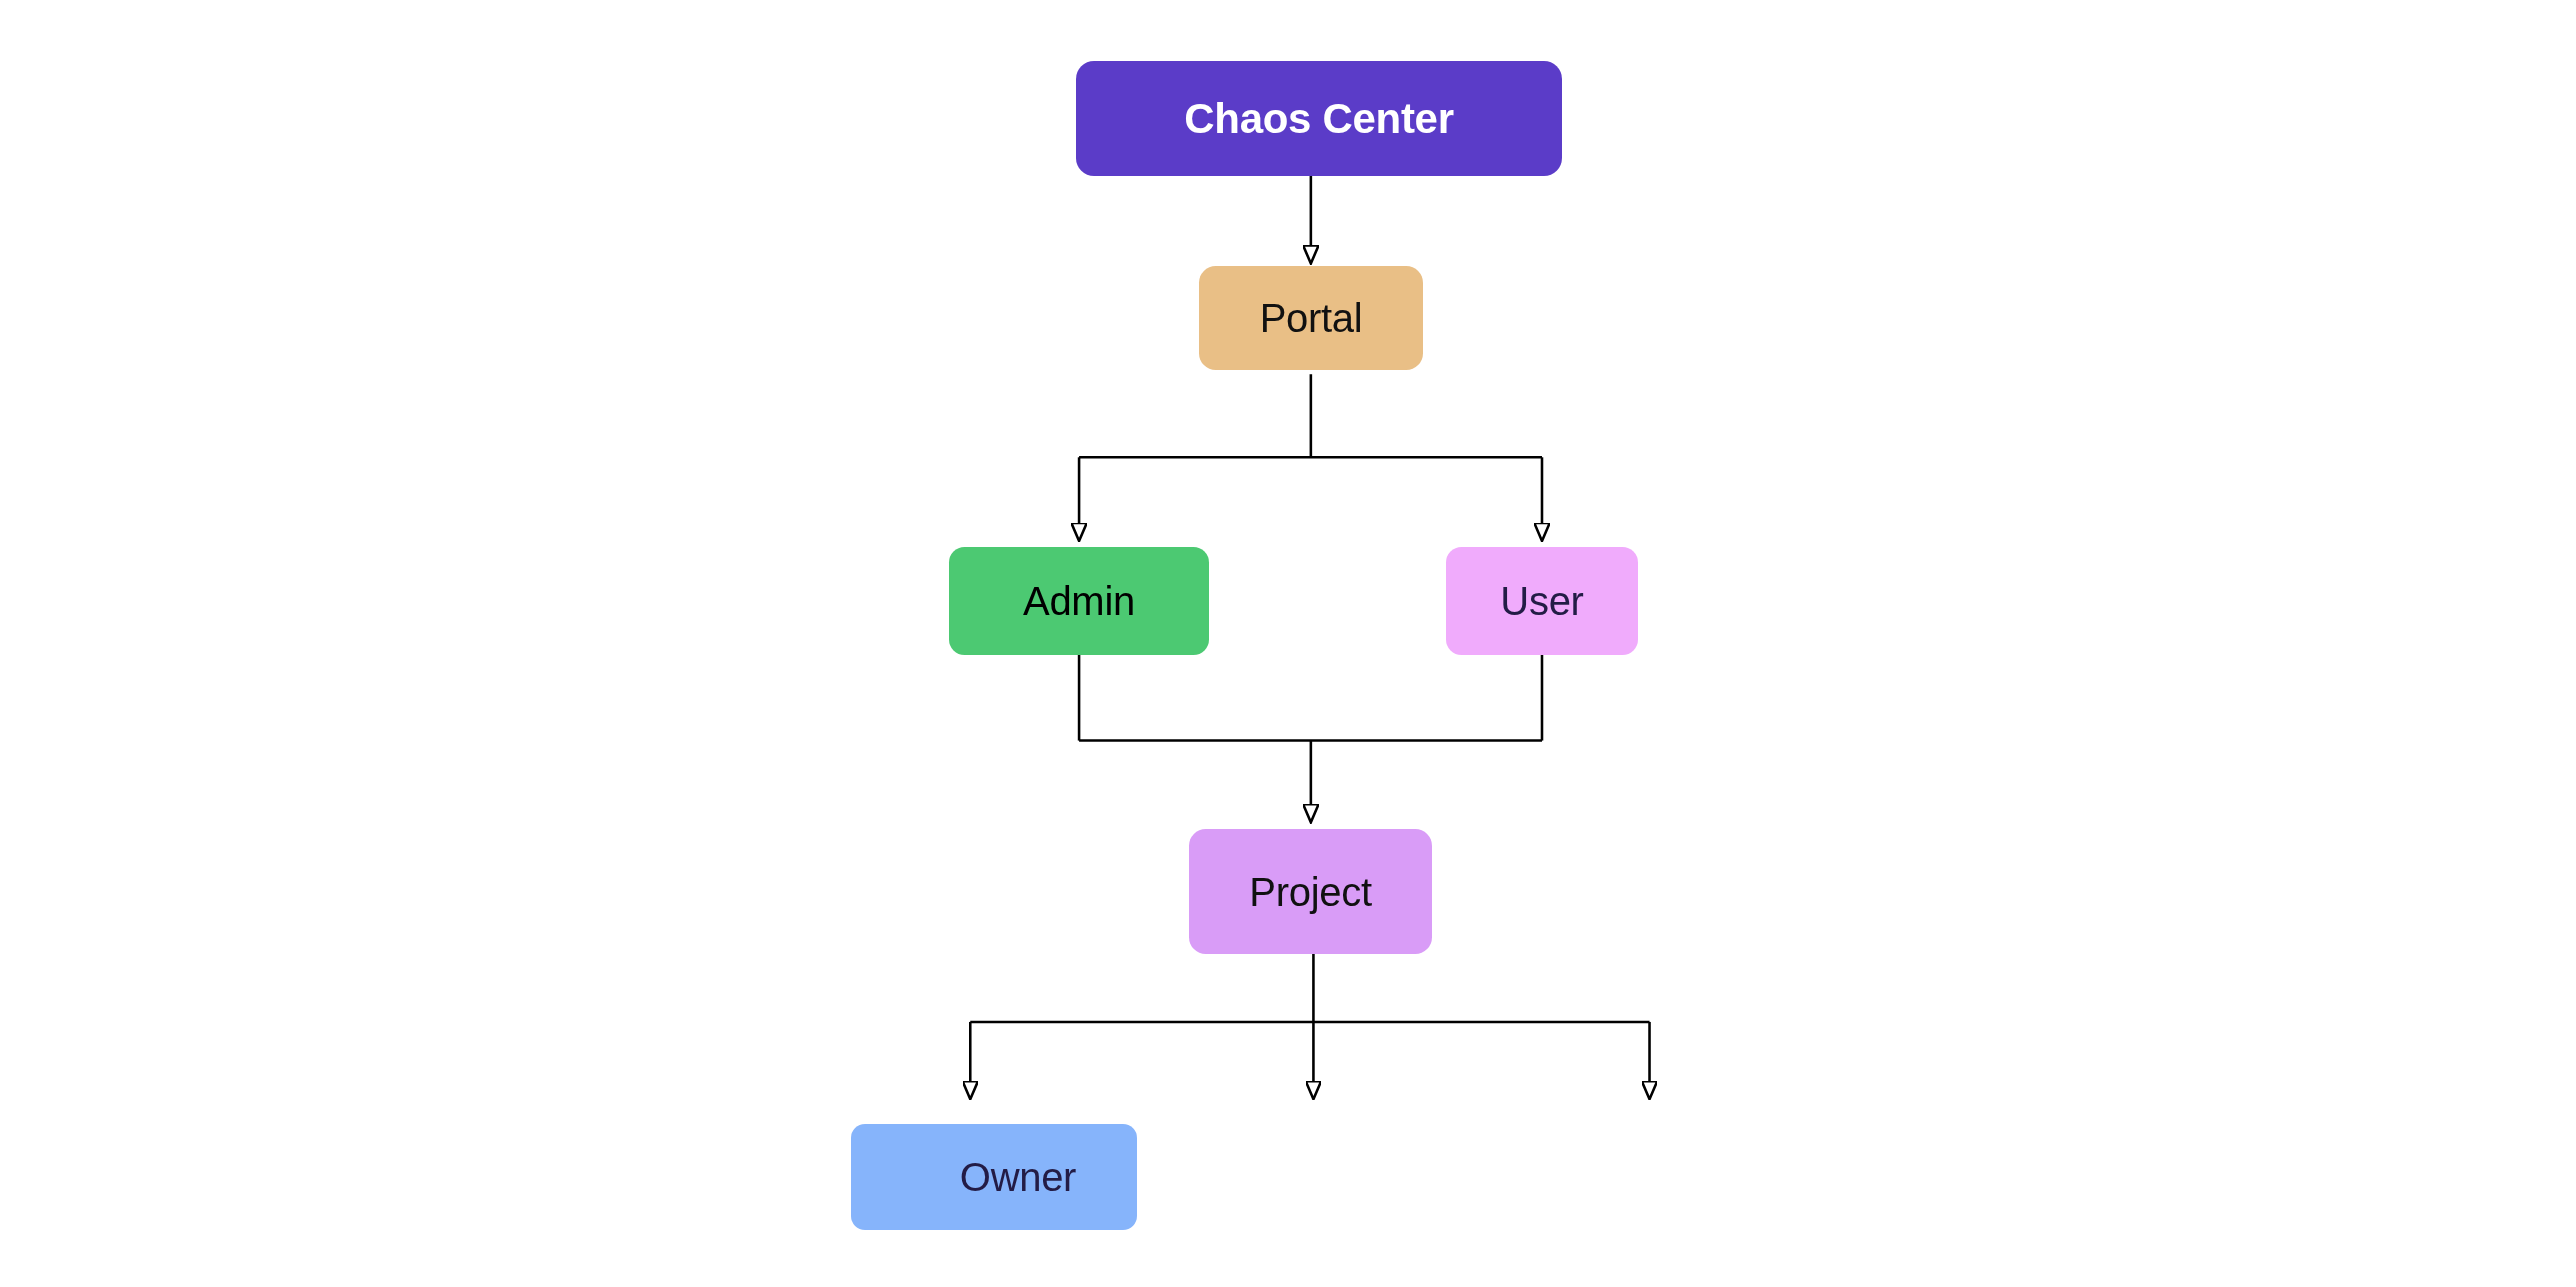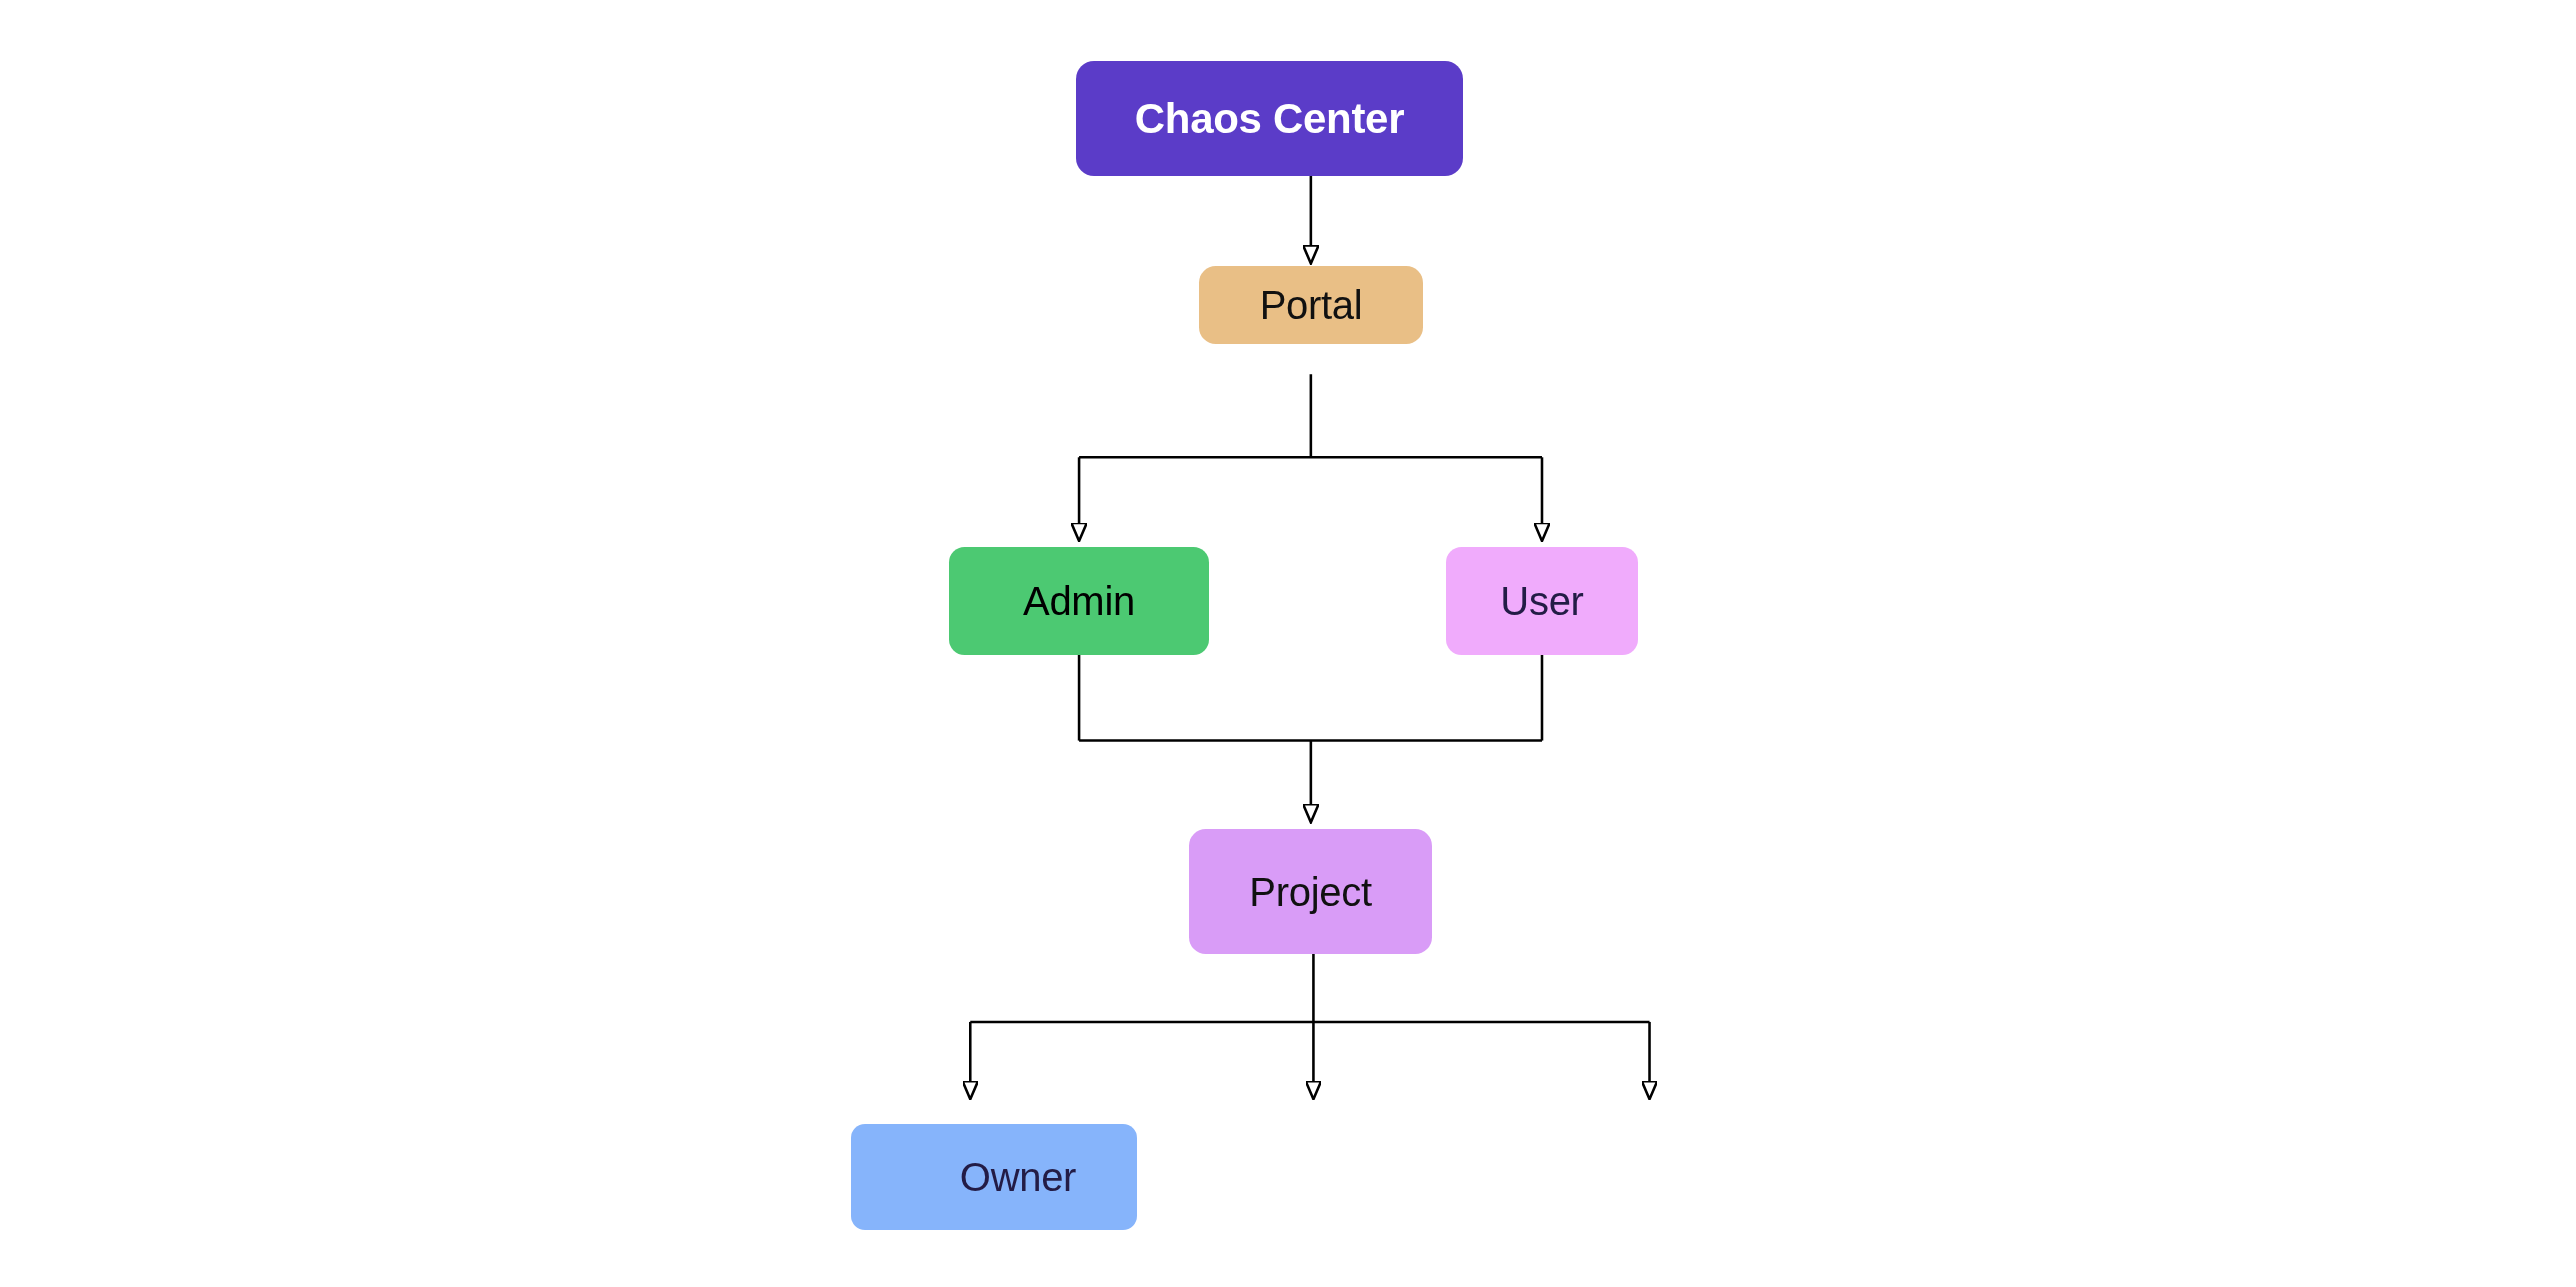--- a/index.html
+++ b/index.html
@@ -33,24 +33,24 @@
     position: absolute;
     display: flex;
     align-items: center;
     justify-content: center;
     font-size: 40px;
     line-height: 1;
     letter-spacing: -0.3px;
     white-space: nowrap;
   }
   #node-chaos-center {
-    left: 1076px; top: 61px; width: 387px; height: 115px;
+    left: 1076px; top: 61px; width: 486px; height: 115px;
     border-radius: 18px; font-size: 42px; font-weight: 700;
   }
-  #node-portal  { left: 1199px; top: 266px;  width: 224px; height: 78px; border-radius: 16.7px; }
+  #node-portal  { left: 1199px; top: 266px;  width: 224px; height: 104px; border-radius: 16.7px; }
   #node-admin   { left: 949px; top: 547px;  width: 260px; height: 108px; border-radius: 15.5px; }
   #node-user    { left: 1446px; top: 547px;  width: 192px; height: 108px; border-radius: 15.5px; }
   #node-project { left: 1189px; top: 829px; width: 243px; height: 125px; border-radius: 16.7px; }
   #node-owner   { left: 851px; top: 1124px; width: 238px; height: 106px; border-radius: 14px; padding-left: 48px; }
   #node-editor  { left: 1218px; top: 1127px; width: 195px; height: 101px; border-radius: 11.6px; }
   #node-viewer  { left: 1577px; top: 1127px; width: 144px; height: 101px; border-radius: 11.6px; }
 </style>
 </head>
 <body>
 

